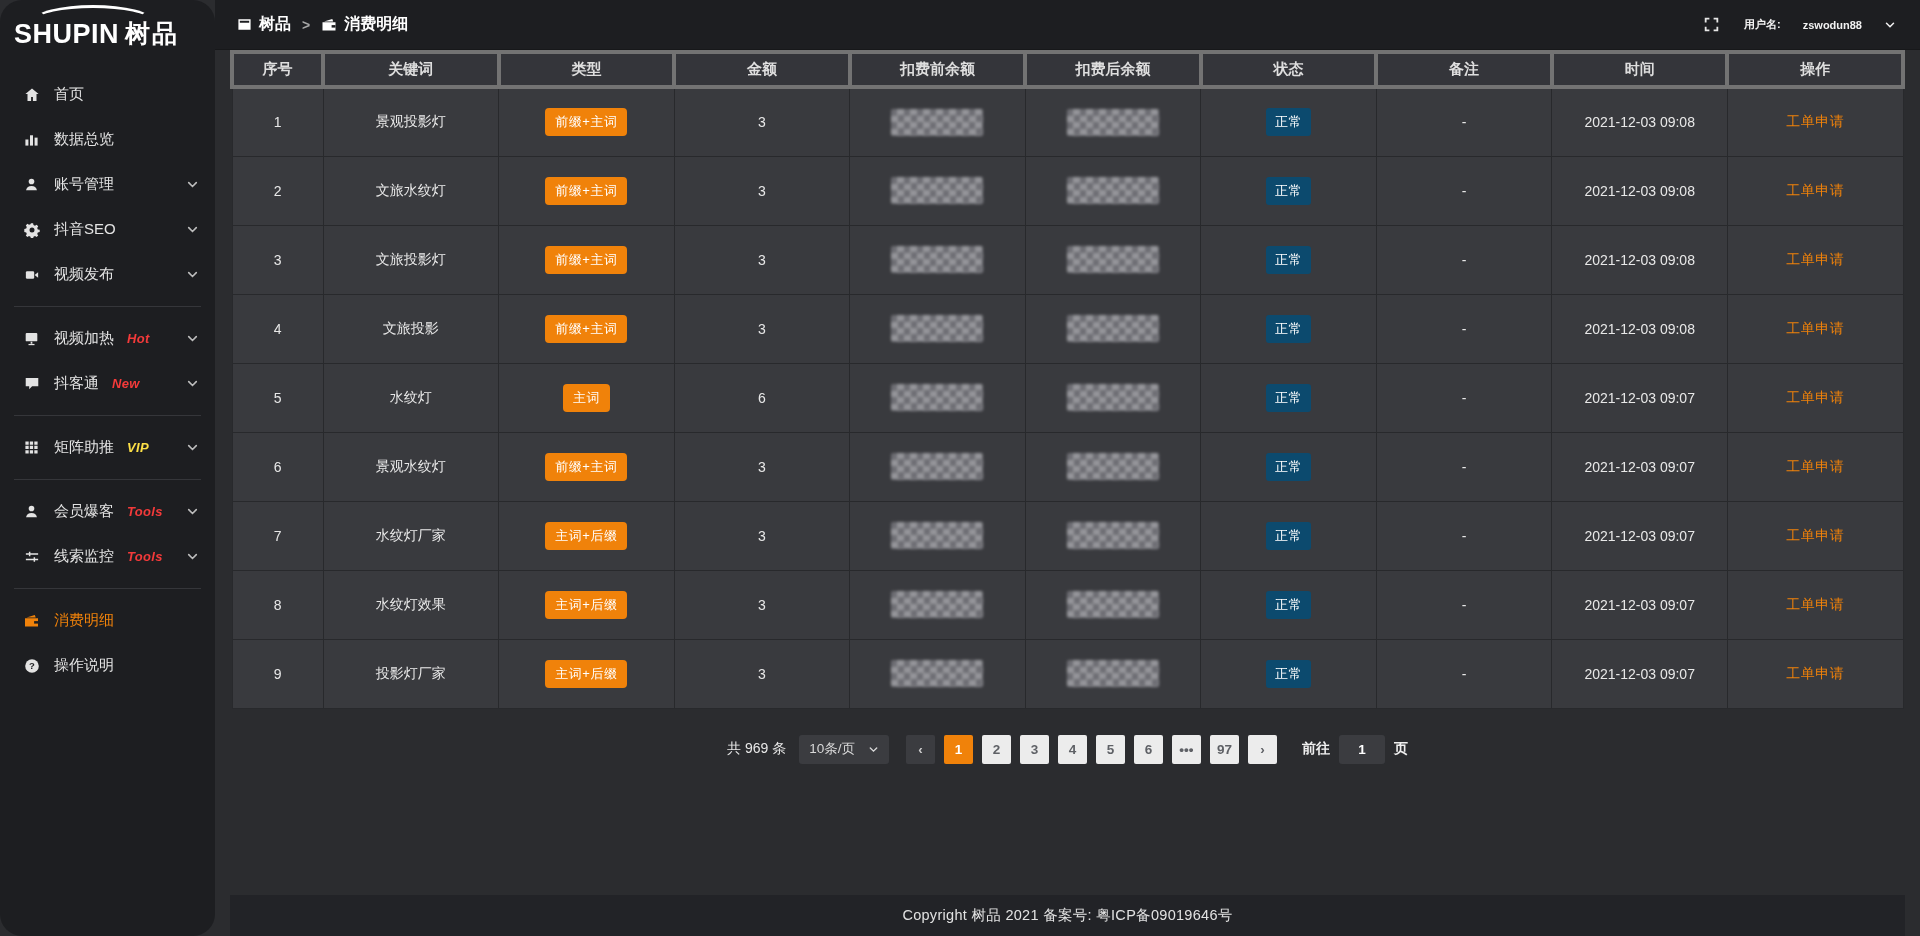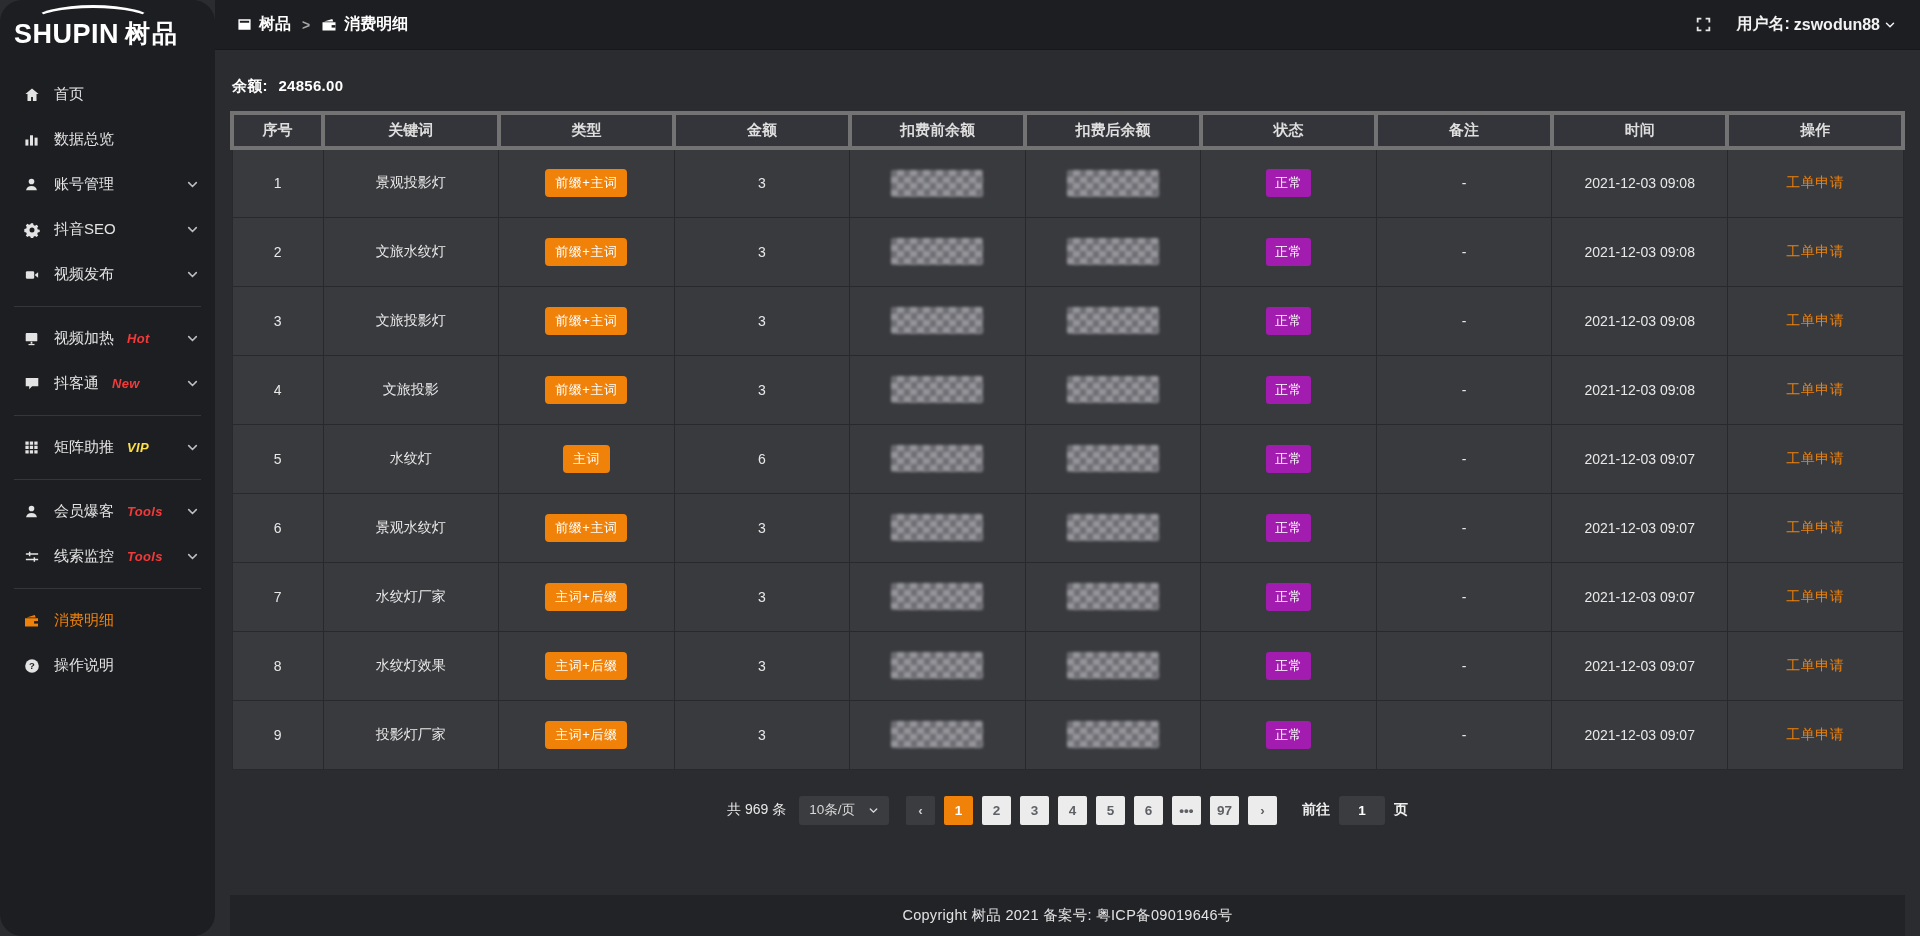--- a/index.html
+++ b/index.html
@@ -32,36 +32,36 @@
   
   .main { flex:1; display:flex; flex-direction:column; min-width:0; }
   .topbar { height:50px; flex-shrink:0; background:#1d1e21; display:flex; align-items:center;
     justify-content:space-between; padding:0 24px 0 22px; border-bottom:1px solid #17181a; }
   .breadcrumb { display:flex; align-items:center; gap:11px; font-size:16px; font-weight:bold; color:#fff; }
   .crumb { display:flex; align-items:center; gap:7px; cursor:pointer; }
   .crumb .icon { display:flex; }
   .crumb-sep { color:#a8a8a8; font-size:14px; }
   .topbar-right { display:flex; align-items:center; gap:24px; }
   .fullscreen-btn { display:flex; color:#e6e6e6; cursor:pointer; }
-  .user-chip { display:flex; align-items:center; gap:4px; font-size:16px; font-weight:bold; color:#f2f2f2; cursor:pointer; }
+  .user-chip { display:flex; align-items:center; gap:22px; font-size:11px; font-weight:bold; color:#f2f2f2; cursor:pointer; }
 
   .content { flex:1; padding:0 15px; display:flex; flex-direction:column; }
   .balance { margin:27px 2px 15px; font-size:15px; font-weight:bold; color:#fff; letter-spacing:.3px; }
   .balance b { margin-left:6px; }
 
   
   table { width:100%; border-collapse:collapse; table-layout:fixed; }
   col.c-index { width:5.45%; }
   th { height:35px; background:#34353a; color:#dedede; font-size:15px; font-weight:bold;
     border:4px solid #737373; text-align:center; }
   td { height:69px; background:#393a3e; border:1px solid #28292c; text-align:center;
     font-size:14px; color:#e8e8e8; }
   .badge-type { display:inline-block; background:#f0820a; color:#fff; font-size:13px;
     padding:5px 10px; border-radius:4px; letter-spacing:.5px; }
-  .badge-status { display:inline-block; background:#a21caf; color:#fff; font-size:13px;
+  .badge-status { display:inline-block; background:#0c4a6e; color:#fff; font-size:13px;
     padding:5px 9px; border-radius:3px; letter-spacing:.5px; }
   .mosaic { width:92px; height:27px; margin:0 auto; border-radius:2px; opacity:.85;
     background:repeating-conic-gradient(#a6a6ab 0% 25%, #77777d 0% 50%) 0 0/13px 13px;
     filter:blur(1.8px); }
   .action-link { color:#f0820a; cursor:pointer; font-size:14px; letter-spacing:.5px; }
 
   
   .pagination { display:flex; align-items:center; justify-content:center; gap:9px; margin-top:26px; }
   .pg-total { color:#e8e8e8; font-size:14px; margin-right:4px; }
   .pg-select { background:#3b3c40; border-radius:3px; height:29px; padding:0 10px; display:flex;
@@ -323,24 +323,20 @@
           <span>用户名:</span>
           <span>zswodun88</span>
           <svg width="12" height="12" viewBox="0 0 12 12" fill="none" stroke="currentColor" stroke-width="1.5" stroke-linecap="round">
               <path d="M2.5 4.3 6 7.8l3.5-3.5"></path>
             </svg>
         </span>
       </div>
     </header>
 
     <div class="content">
-      <div class="balance">
-        <span>余额:</span>
-        <b>24856.00</b>
-      </div>
 
       <table>
         <colgroup>
           <col class="c-index">
             <col>
             <col>
             <col>
             <col>
             <col>
             <col>

